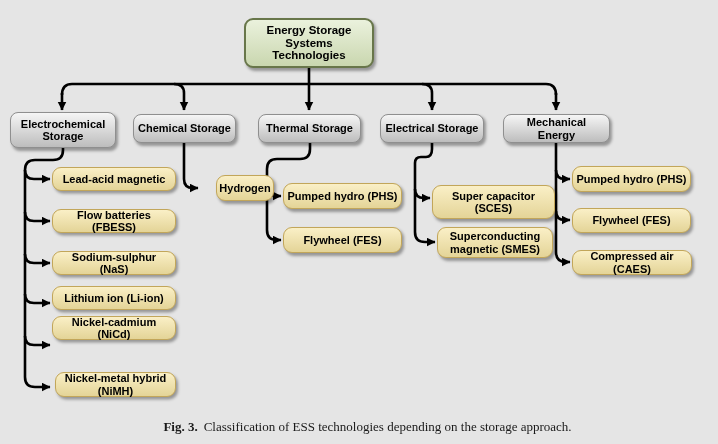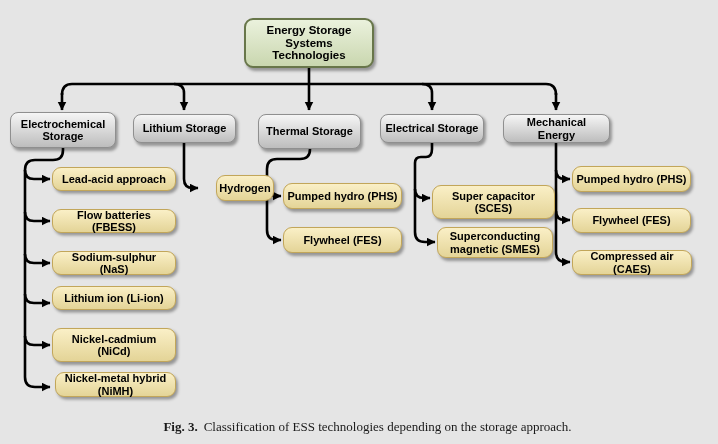--- a/index.html
+++ b/index.html
@@ -91,30 +91,30 @@
     <path class="c" d="M 415,189 Q 415,198 424,198 H 430" marker-end="url(#arrow)"></path>
 
     <path class="c" d="M 556,143 V 252 Q 556,262 566,262 H 570" marker-end="url(#arrow)"></path>
     <path class="c" d="M 556,170 Q 556,179 565,179 H 570" marker-end="url(#arrow)"></path>
     <path class="c" d="M 556,211 Q 556,220 565,220 H 570" marker-end="url(#arrow)"></path>
   </svg>
 
   <div class="box root-box" style="left:244px;top:18px;width:130px;height:50px">Energy Storage Systems Technologies</div>
 
   <div class="box cat-box" style="left:10px;top:112px;width:106px;height:36px">Electrochemical Storage</div>
-  <div class="box cat-box" style="left:133px;top:114px;width:103px;height:29px">Lithium Storage</div>
-  <div class="box cat-box" style="left:258px;top:114px;width:103px;height:35px">Thermal Storage</div>
+  <div class="box cat-box" style="left:133px;top:114px;width:103px;height:29px">Chemical Storage</div>
+  <div class="box cat-box" style="left:258px;top:114px;width:103px;height:29px">Thermal Storage</div>
   <div class="box cat-box" style="left:380px;top:114px;width:104px;height:29px">Electrical Storage</div>
   <div class="box cat-box" style="left:503px;top:114px;width:107px;height:29px">Mechanical Energy</div>
 
-  <div class="box leaf-box" style="left:52px;top:167px;width:124px;height:24px">Lead-acid approach</div>
+  <div class="box leaf-box" style="left:52px;top:167px;width:124px;height:24px">Lead-acid magnetic</div>
   <div class="box leaf-box" style="left:52px;top:209px;width:124px;height:24px">Flow batteries (FBESS)</div>
   <div class="box leaf-box" style="left:52px;top:251px;width:124px;height:24px">Sodium-sulphur (NaS)</div>
   <div class="box leaf-box" style="left:52px;top:286px;width:124px;height:24px">Lithium ion (Li-ion)</div>
-  <div class="box leaf-box" style="left:52px;top:328px;width:124px;height:34px">Nickel-cadmium (NiCd)</div>
+  <div class="box leaf-box" style="left:52px;top:316px;width:124px;height:24px">Nickel-cadmium (NiCd)</div>
   <div class="box leaf-box" style="left:55px;top:372px;width:121px;height:25px">Nickel-metal hybrid (NiMH)</div>
 
   <div class="box leaf-box" style="left:216px;top:175px;width:58px;height:26px">Hydrogen</div>
 
   <div class="box leaf-box" style="left:283px;top:183px;width:119px;height:26px">Pumped hydro (PHS)</div>
   <div class="box leaf-box" style="left:283px;top:227px;width:119px;height:26px">Flywheel (FES)</div>
 
   <div class="box leaf-box" style="left:432px;top:185px;width:123px;height:34px">Super capacitor (SCES)</div>
   <div class="box leaf-box" style="left:437px;top:227px;width:116px;height:31px">Superconducting magnetic (SMES)</div>
 

